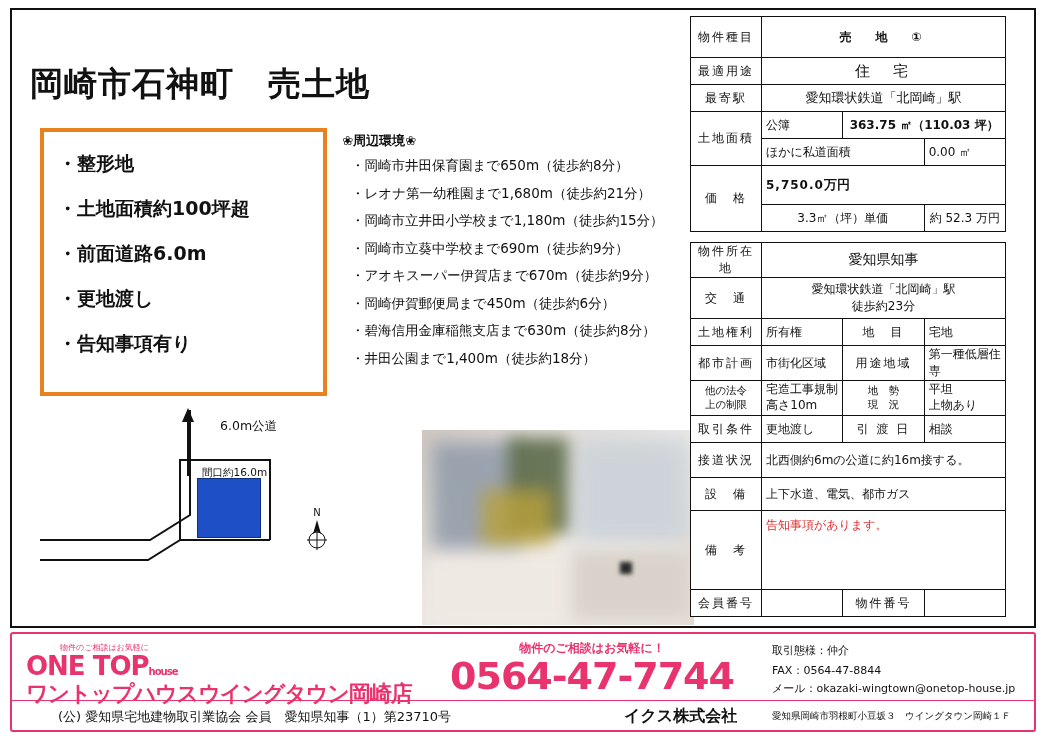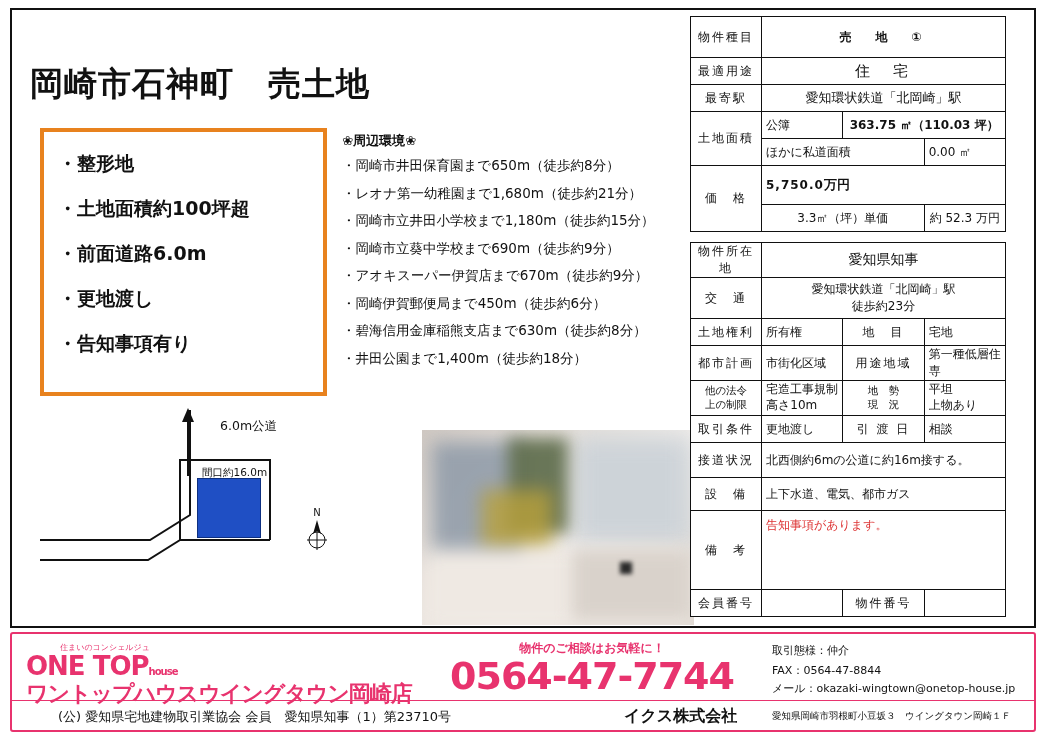--- a/index.html
+++ b/index.html
@@ -29,21 +29,21 @@
   }
   .hl-list{list-style:none;margin:0;padding:22px 0 0 14px;}
   .hl-list li{
     font-size:19px;font-weight:bold;line-height:1.0;margin-bottom:26px;
     white-space:nowrap;
   }
   .env-block{
     position:absolute;left:330px;top:122px;width:330px;
   }
   .env-title{font-size:13px;font-weight:bold;margin-bottom:9px;}
-  .env-list{list-style:none;margin:0;padding:0;}
+  .env-list{list-style:none;margin:9px;padding:0;}
   .env-list li{font-size:13.5px;line-height:1.0;margin-bottom:14px;white-space:nowrap;}
   
   .map-area{position:absolute;left:18px;top:390px;width:300px;height:225px;}
   .road-label{
     position:absolute;left:190px;top:18px;font-size:12.5px;white-space:nowrap;
   }
   .lot{
     position:absolute;left:167px;top:78px;width:62px;height:58px;
     background:#1F4FC4;border:1px solid #0d2f80;
   }
@@ -269,21 +269,21 @@
         <td class="lbl">物件番号</td>
         <td></td>
       </tr>
     </tbody>
       </table>
   </div>
 
   <div class="footer">
 
     <div class="brand">
-      <div class="tagline">住まいのコンシェルジュ</div>
+      <div class="tagline">物件のご相談はお気軽に</div>
       <div class="onetop">
         <span>ONE TOP</span><span class="house">house</span>
       </div>
       <div class="shop">ワントップハウスウイングタウン岡崎店</div>
     </div>
 
     <div class="tel-wrap">
       <div class="tel-lead">物件のご相談はお気軽に！</div>
       <div class="tel-num">0564-47-7744</div>
     </div>

